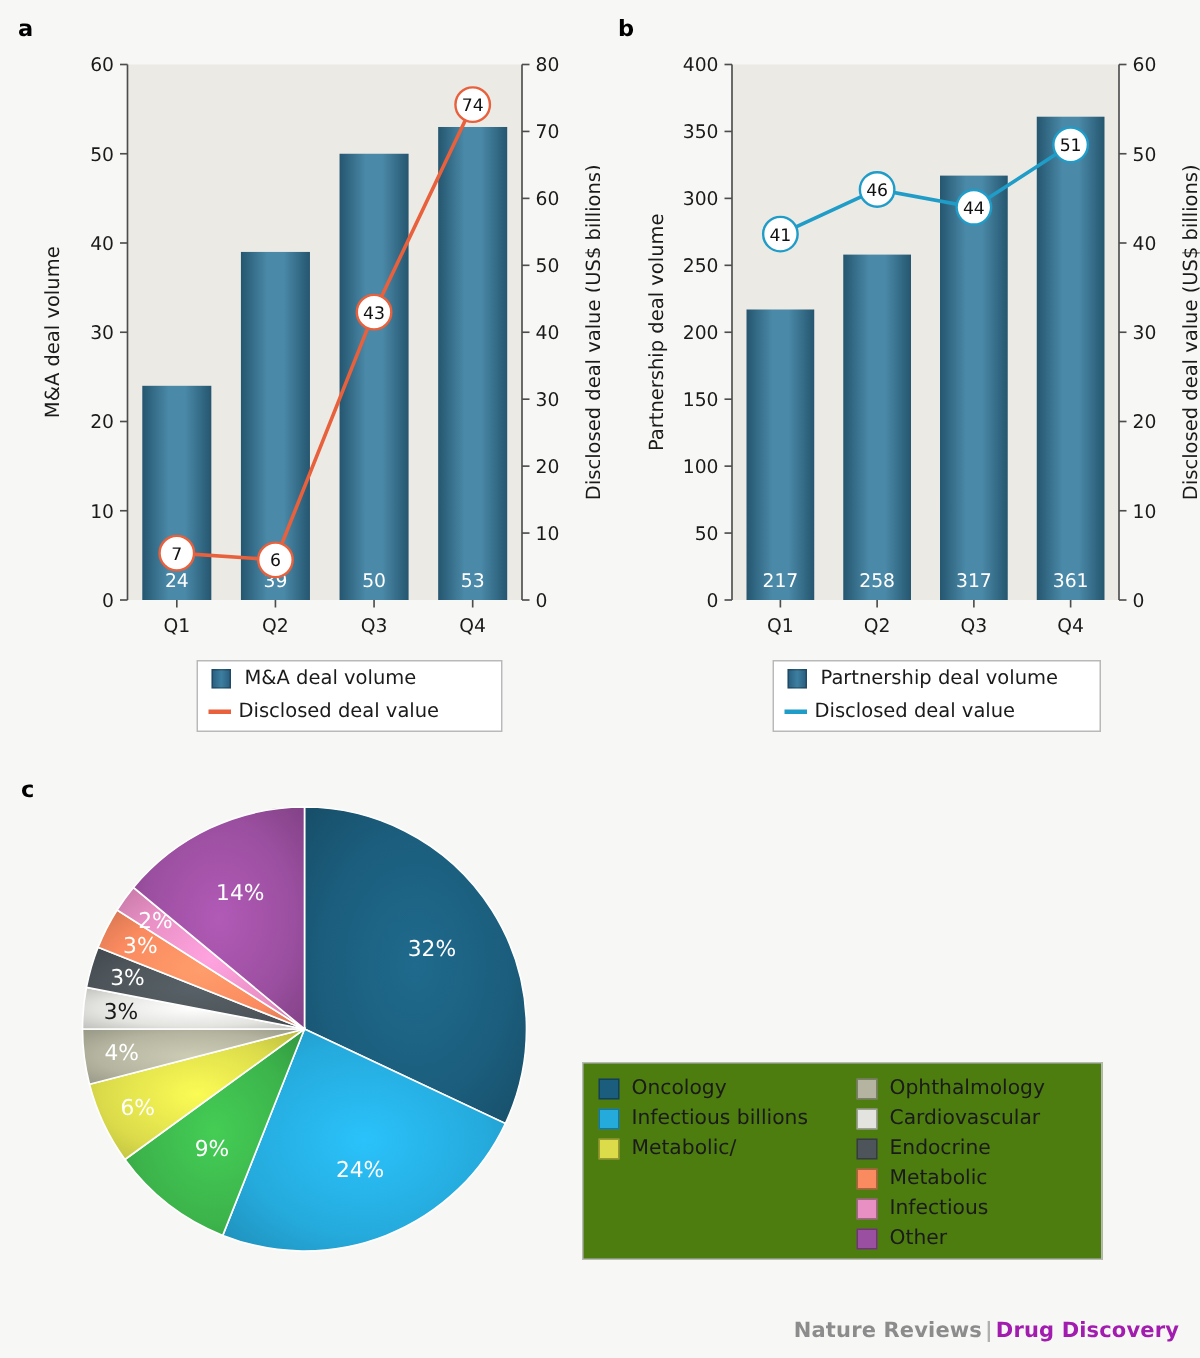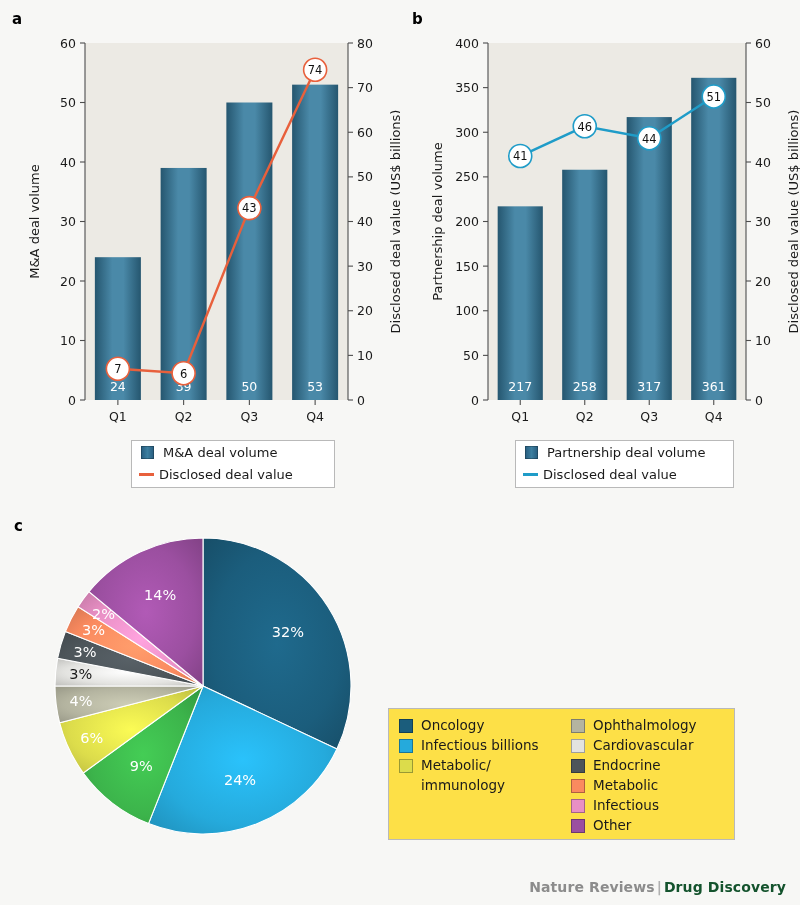--- a/index.html
+++ b/index.html
@@ -46,39 +46,39 @@
   }
   .legend-row .lbl{font-size:13px;color:#1a1a1a;white-space:nowrap;}
   .swatch-sq{width:11px;height:11px;margin-right:9px;flex:none;border:1px solid rgba(0,0,0,.25);}
   .swatch-line{width:15px;height:3px;margin-right:5px;margin-left:-2px;flex:none;}
 
   #pie-wrap{position:absolute;left:28px;top:518px;}
 
   #legend-c{
     position:absolute;left:388px;top:708px;
     width:347px;height:132px;
-    background:#fde047;border:1px solid #b9b9b9;
+    background:#4d7c0f;border:1px solid #b9b9b9;
     box-sizing:border-box;
     display:flex;
     padding:7px 0 0 10px;
   }
   #legend-c .col{display:flex;flex-direction:column;}
   #legend-c .col1{width:172px;}
   #legend-c .cl-row{display:flex;align-items:flex-start;margin-bottom:1px;}
   #legend-c .cl-row .swatch-sq{width:12px;height:12px;margin-right:8px;margin-top:3px;}
   #legend-c .cl-row .lbl{font-size:13.5px;line-height:19px;color:#1a1a1a;}
 
   #footer{
     position:absolute;right:14px;bottom:10px;
     font-size:14px;font-weight:bold;
     letter-spacing:.1px;
   }
   #footer .nr{color:#8c8c8c;margin-left:48px;}
   #footer .sep{color:#b0b0b0;padding:0 2px;}
-  #footer .dd{color:#14532d;}
+  #footer .dd{color:#a21caf;}
 </style>
 </head>
 <body>
 
 <div class="figure">
 
   <div class="panel-letter" id="panel-a-letter">a</div>
   <div class="panel-letter" id="panel-b-letter">b</div>
   <div class="panel-letter" id="panel-c-letter">c</div>
 
@@ -333,24 +333,20 @@
           <span class="lbl">Oncology</span>
         </div>
         <div class="cl-row">
           <span class="swatch-sq" style="background: rgb(37, 170, 220); border-color: rgba(0, 0, 0, 0.3);"></span>
           <span class="lbl">Infectious billions</span>
         </div>
         <div class="cl-row">
           <span class="swatch-sq" style="background: rgb(220, 220, 75); border-color: rgba(0, 0, 0, 0.3);"></span>
           <span class="lbl">Metabolic/</span>
         </div>
-        <div class="cl-row">
-          <span class="swatch-sq" style="visibility: hidden;"></span>
-          <span class="lbl">immunology</span>
-        </div>
       </div>
     <div class="col col2" id="legend-c-col2">
         <div class="cl-row">
           <span class="swatch-sq" style="background: rgb(180, 180, 160); border-color: rgba(0, 0, 0, 0.3);"></span>
           <span class="lbl">Ophthalmology</span>
         </div>
         <div class="cl-row">
           <span class="swatch-sq" style="background: rgb(227, 227, 224); border-color: rgba(0, 0, 0, 0.3);"></span>
           <span class="lbl">Cardiovascular</span>
         </div>

